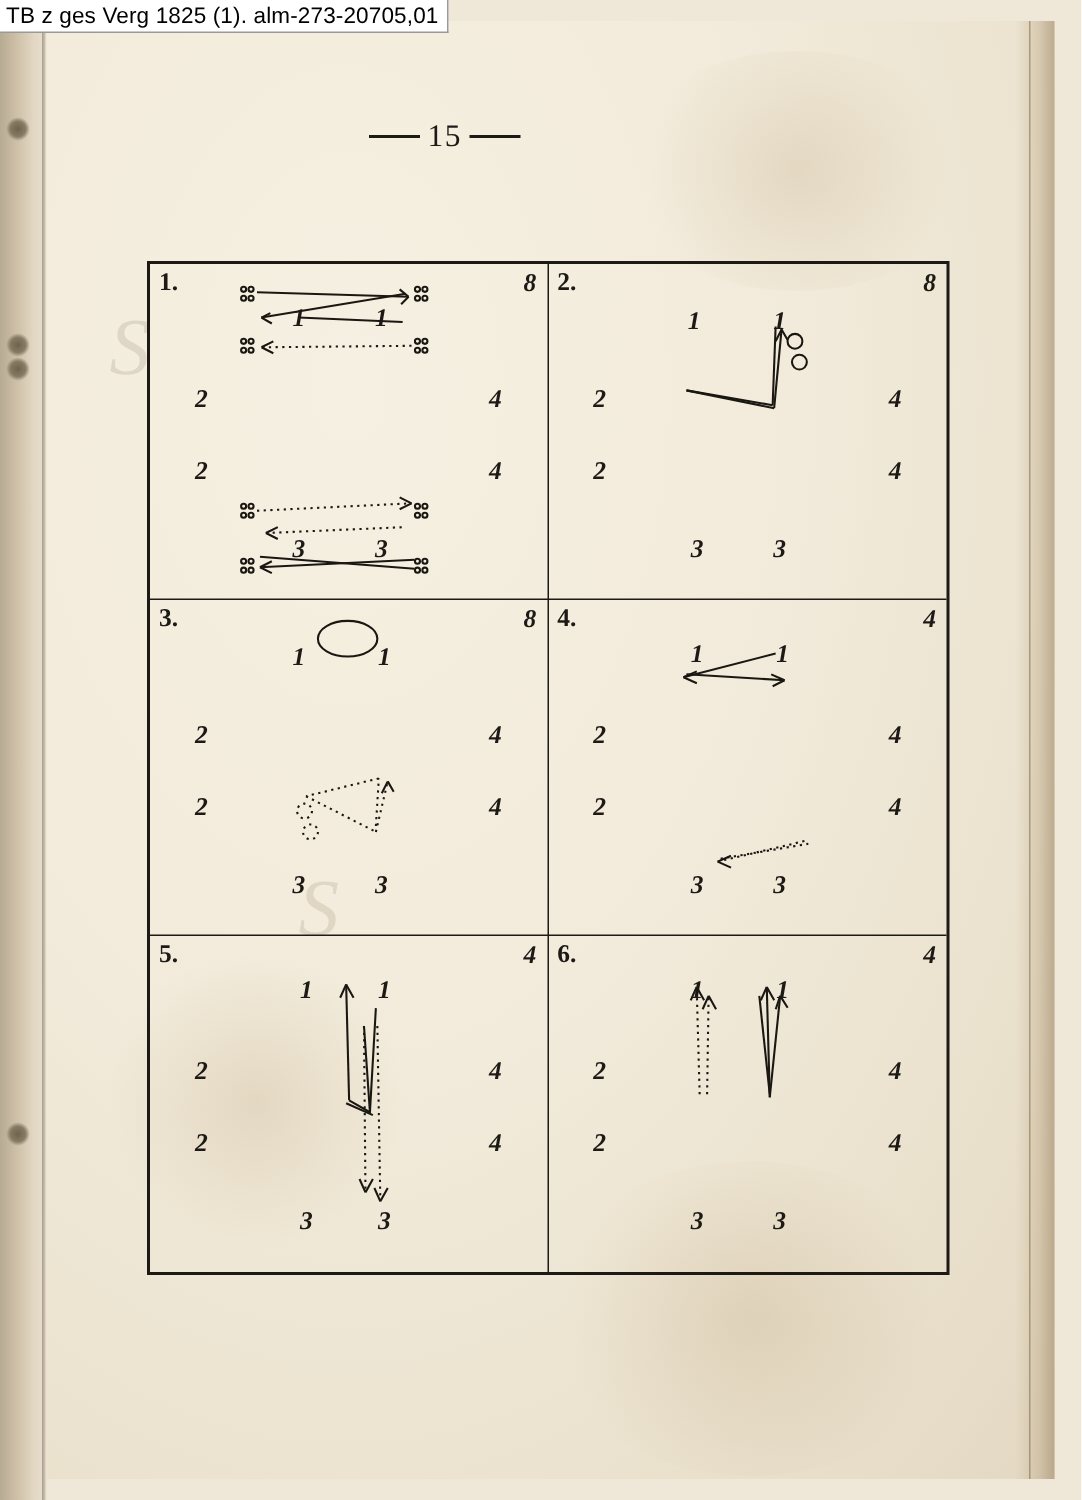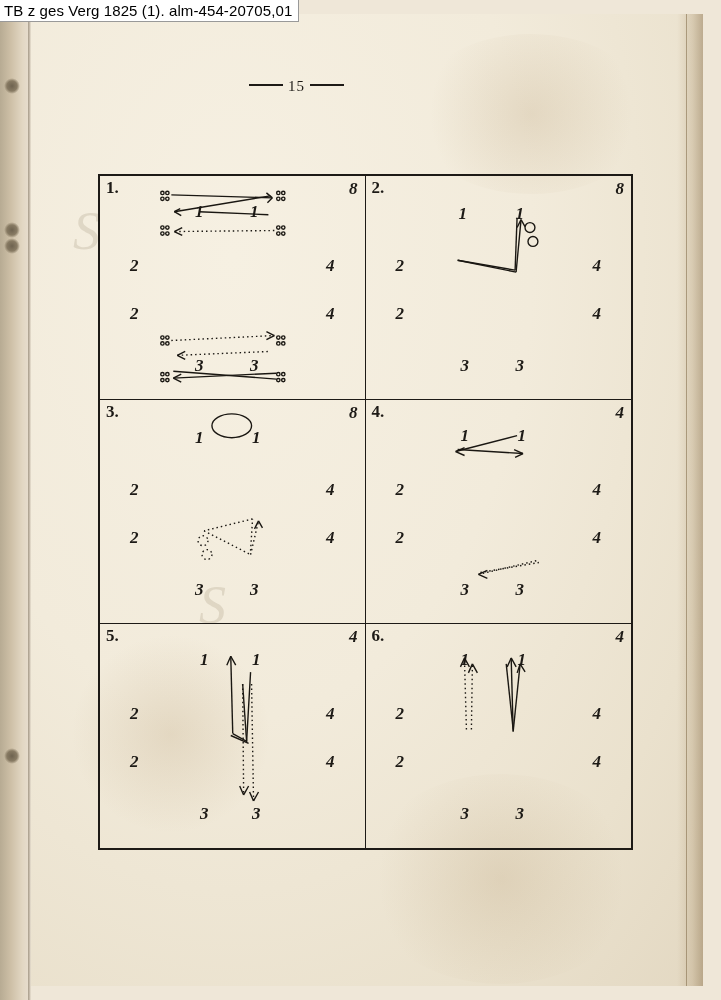--- a/index.html
+++ b/index.html
@@ -122,21 +122,21 @@
     width: 672px;
     height: 972px;
     color: #1d1a16;
   }
   #page-number {
     position: absolute;
     top: 64px;
     left: 0;
     width: 531px;
     text-align: center;
-    font-size: 15px;
+    font-size: 21px;
     letter-spacing: 1px;
   }
   #page-number .rule {
     display: inline-block;
     width: 34px;
     height: 0;
     border-top: 2px solid #1d1a16;
     vertical-align: 5px;
     margin: 0 5px;
   }
@@ -434,15 +434,15 @@
               <path d="M155,40 L152,49 M155,40 L160,48"></path>
               <path d="M141,40 L148,106"></path>
             </svg>
           </div>
 
         </div>
       </div>
     </div>
   </div>
 
-  <div id="scan-label">TB z ges Verg 1825 (1). alm-454-20705,01</div>
+  <div id="scan-label">TB z ges Verg 1825 (1). alm-273-20705,01</div>
 
 </div>
 
 </body></html>

